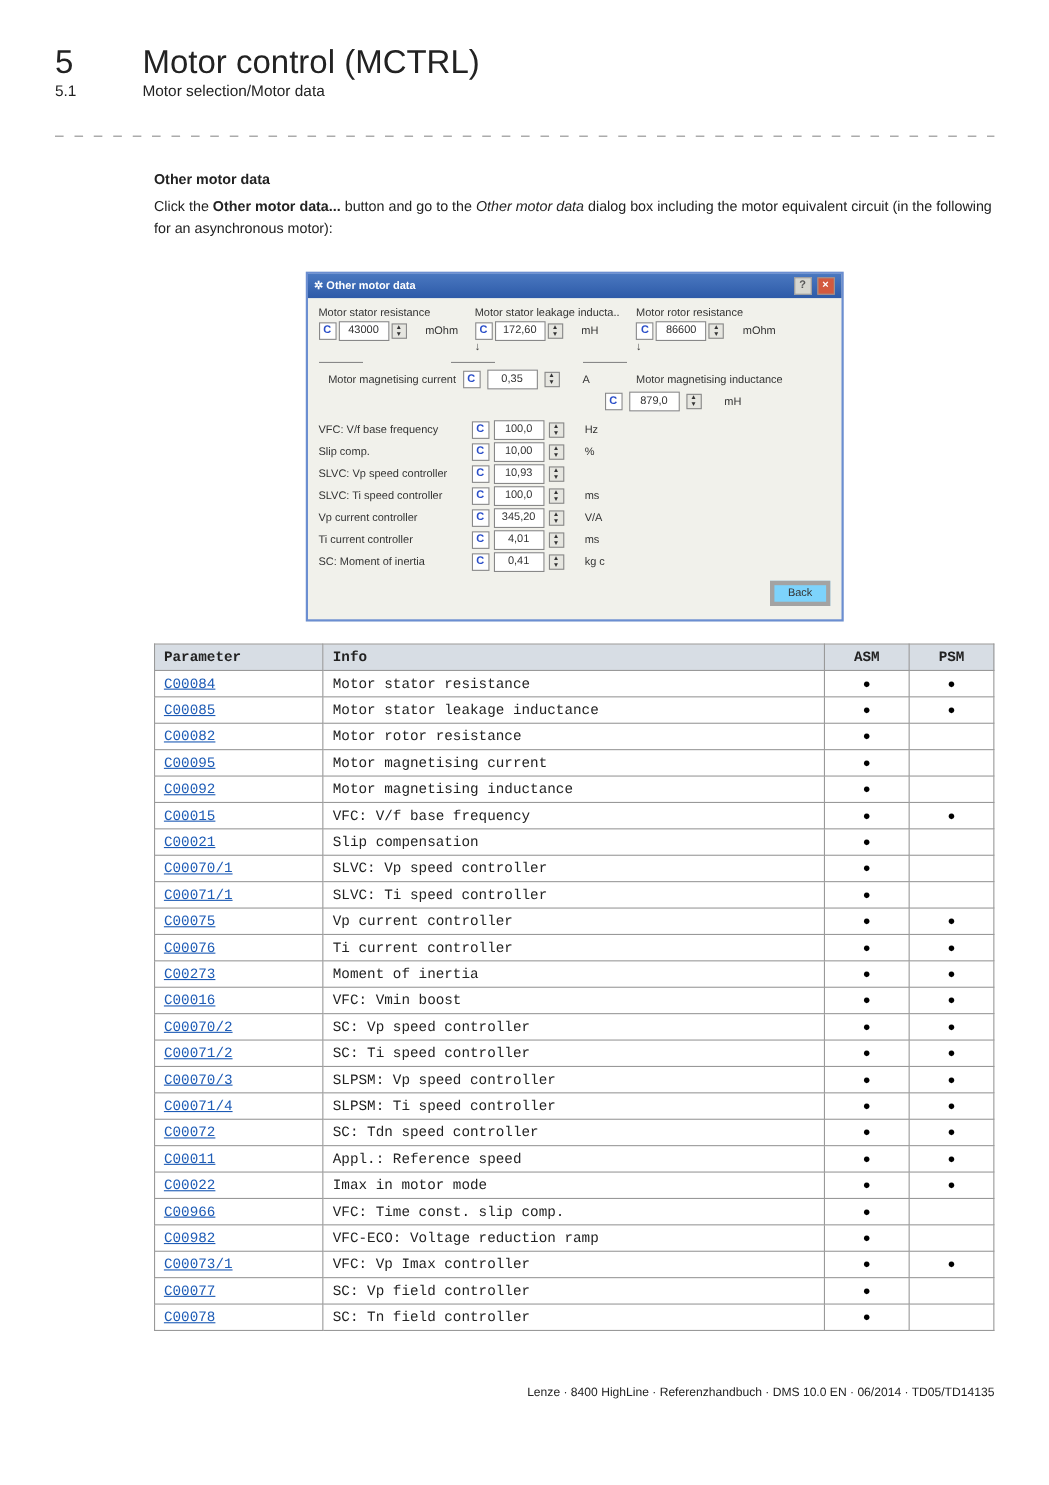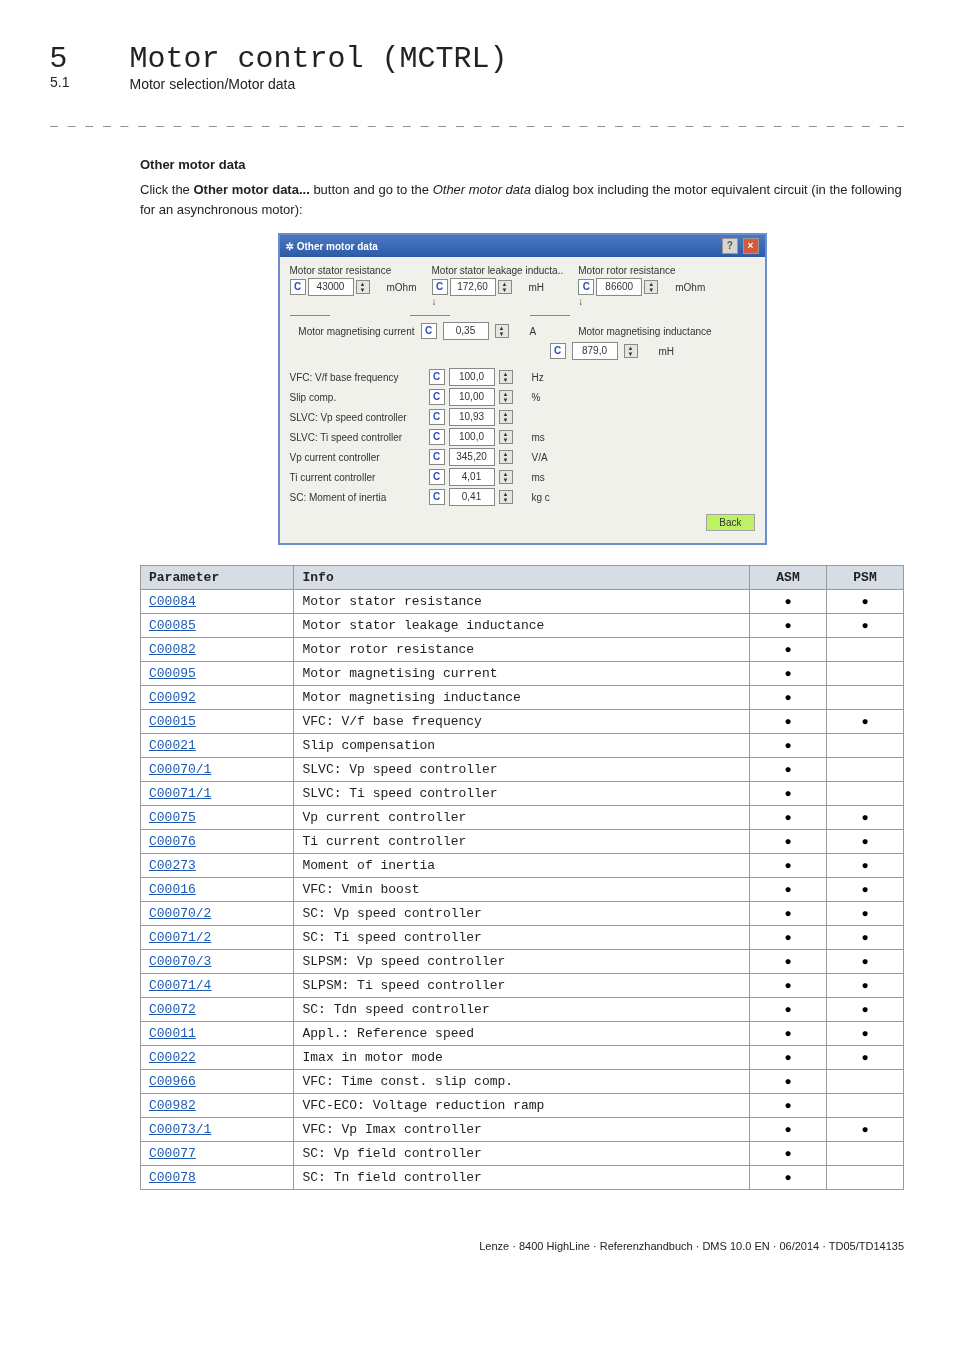--- a/index.html
+++ b/index.html
@@ -16,21 +16,20 @@
     align-items: baseline;
     gap: 60px;
   }
   .chap-num {
     font-size: 30px;
     font-weight: normal;
   }
   .chap-title {
     font-size: 30px;
     font-weight: normal;
-    font-family: Liberation Mono, monospace;
   }
   .sub-num {
     font-size: 14px;
   }
   .sub-title {
     font-size: 14px;
   }
   .dash-line {
     margin: 20px 0 30px 0;
     font-family: monospace;
@@ -40,21 +39,21 @@
   }
   .content {
     margin-left: 90px;
   }
   .section-h {
     font-weight: bold;
     margin-bottom: 8px;
   }
   .para {
     line-height: 1.5;
-    margin-bottom: 14px;
+    margin-bottom: 30px;
   }
   .italic { font-style: italic; }
   .bold { font-weight: bold; }
 
   
   .dialog {
     width: 485px;
     margin: 4px auto 20px auto;
     border: 2px solid #6b8ed1;
     background: #f1f1eb;
@@ -98,21 +97,21 @@
   .unit { margin-left:2px;padding-left:13px; }
   .arrowdown { font-size:10px; color:#444; }
   .wire {
     border-top:1px solid #888; margin:2px 0; width:40px;
   }
   .row-bottom { display:flex; align-items:center; gap:6px; margin:4px 0 8px 0; }
   .row-bottom .lab { min-width:125px; text-align:right; }
   .paramrow { display:flex; align-items:center; gap:4px; margin-bottom:2px; }
   .paramrow .plab { width:135px; }
   .back-btn {
-    border:1px solid #a3a3a3; background:#bef264; padding:2px 12px;
+    border:4px solid #a3a3a3; background:#7dd3fc; padding:2px 12px;
     float:right; margin-top:6px;
   }
 
   
   table.params {
     border-collapse: collapse;
     width: 100%;
     margin-top: 10px;
     font-size: 13px;
     font-family: Liberation Mono, monospace;

